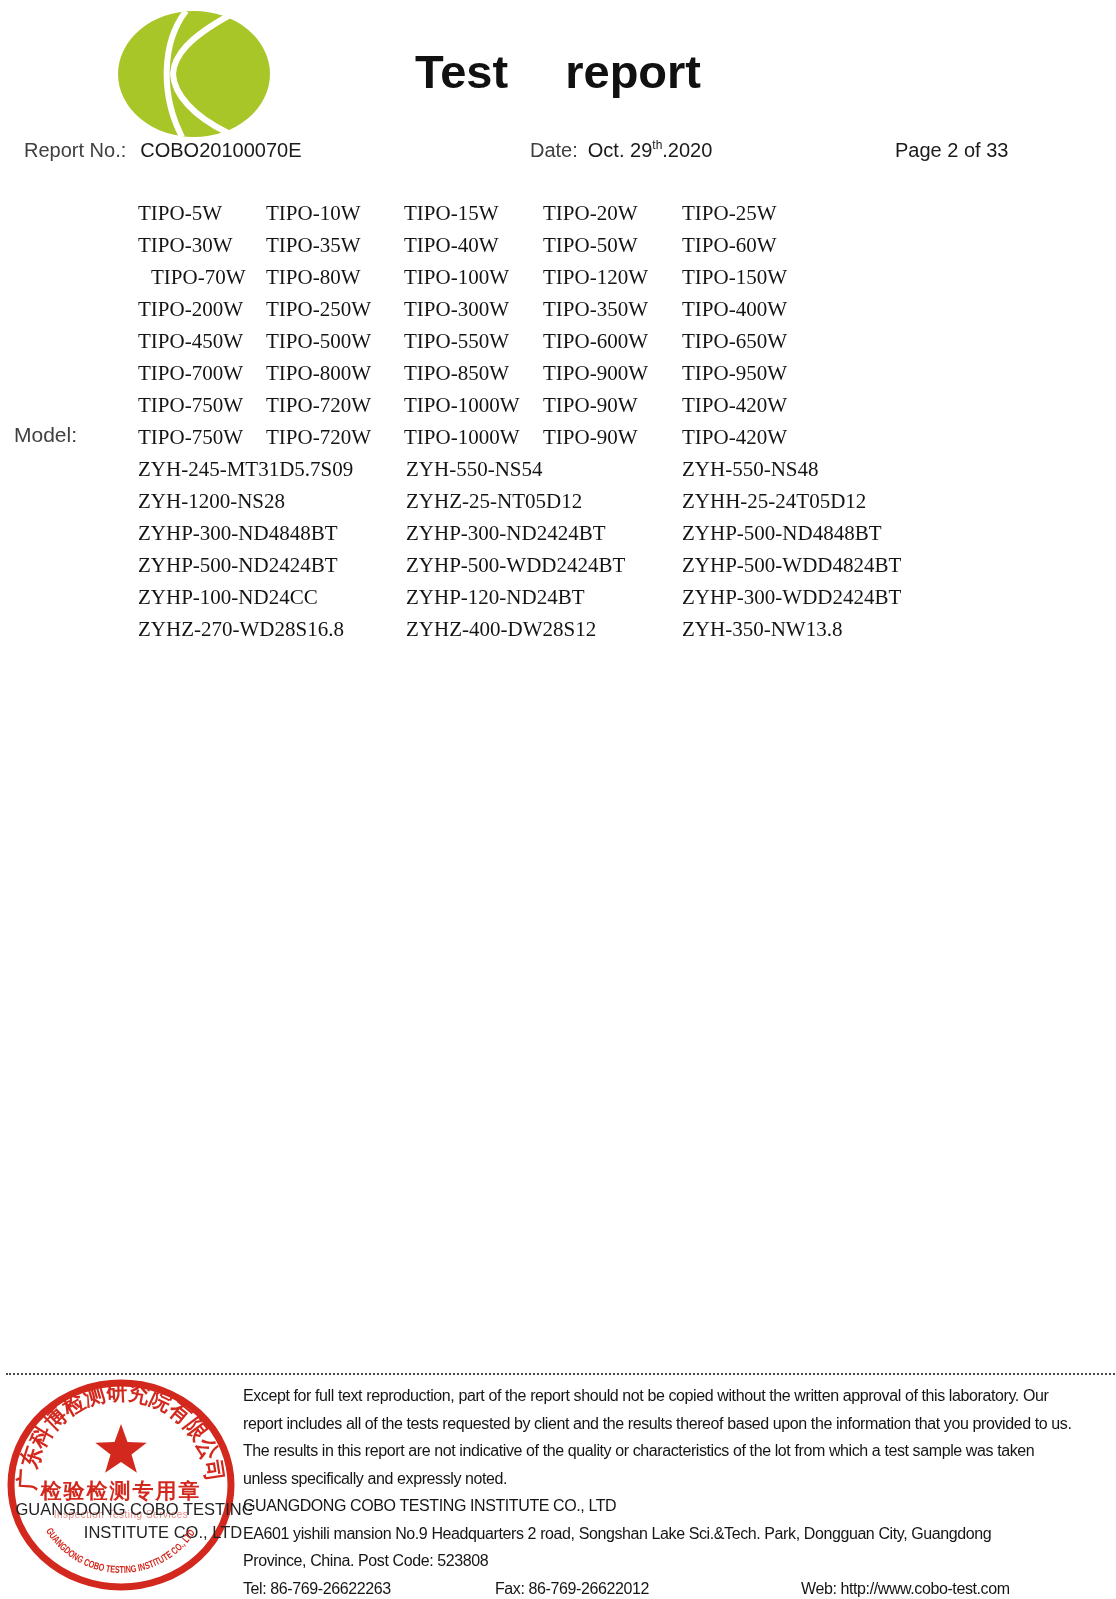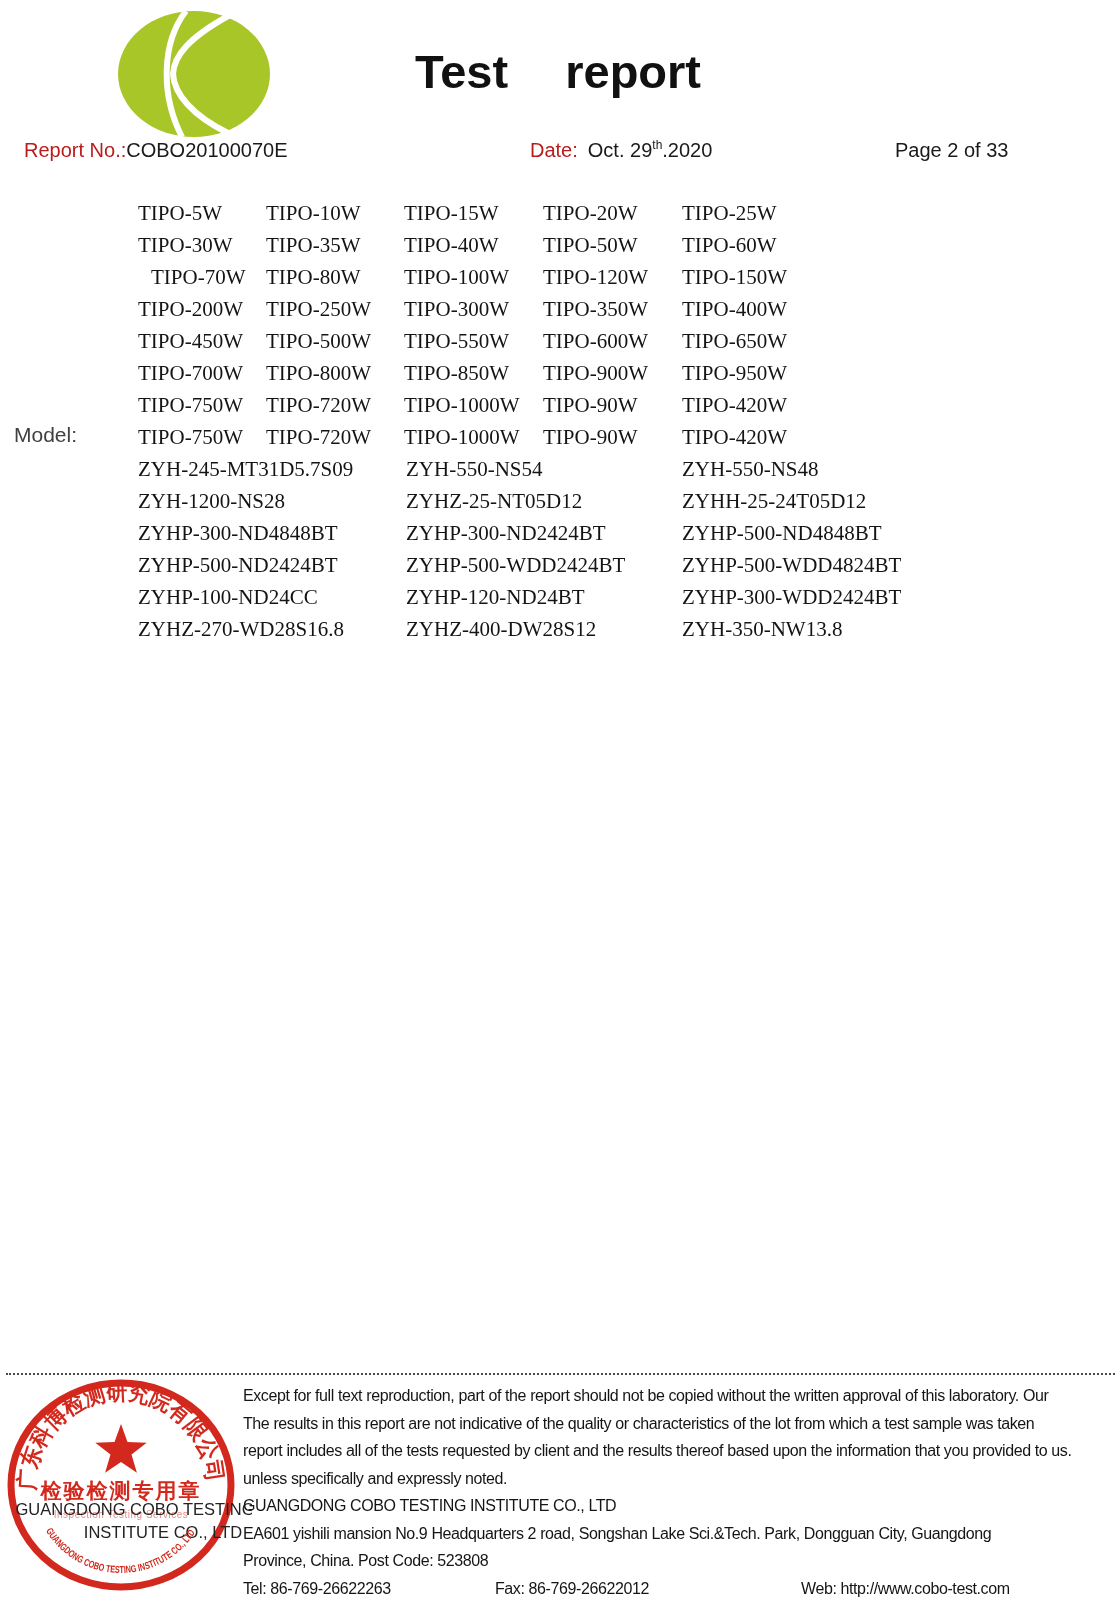--- a/index.html
+++ b/index.html
@@ -10,23 +10,23 @@
     box-shadow:0 0 0 1px #cfcfcf;
     padding-left:13px;
   }
   
   .logo{position:absolute;left:116px;top:10px;width:156px;height:128px;}
   .title{
     position:absolute;left:0;top:44px;width:1116px;text-align:center;
     font-size:47px;font-weight:700;letter-spacing:0px;word-spacing:44px;color:#111;
   }
   .hinfo{position:absolute;left:0;top:139px;width:1116px;height:30px;font-size:20px;}
-  .hinfo .lbl{color:#b91c1c;}
+  .hinfo .lbl{color:#404040;}
   .report-no{position:absolute;left:24px;top:0;white-space:nowrap;}
-  .report-no .val{}
+  .report-no .val{margin-left:14px;}
   .date{position:absolute;left:530px;top:0;white-space:nowrap;}
   .date .val{margin-left:10px;}
   .date sup{font-size:12px;vertical-align:super;line-height:0;}
   .pageno{position:absolute;left:895px;top:0;white-space:nowrap;}
   
   .model-label{position:absolute;left:14px;top:423px;font-size:21px;color:#404040;}
   .model-grid{position:absolute;left:0;top:200px;width:1116px;}
   .mrow{position:relative;height:32px;}
   .mcell{
     position:absolute;top:1px;white-space:nowrap;
@@ -178,22 +178,22 @@
     <text x="119" y="140" text-anchor="middle" font-size="10" fill="#d3281d" opacity="0.55" letter-spacing="0.5" font-family="Liberation Sans, sans-serif">Inspection Testing Services</text>
     <text x="133" y="137" text-anchor="middle" font-size="16.5" fill="#222222" font-family="Liberation Sans, sans-serif">GUANGDONG COBO TESTING</text>
     <text x="161" y="160" text-anchor="middle" font-size="16.5" fill="#222222" font-family="Liberation Sans, sans-serif">INSTITUTE CO., LTD</text>
     <text font-size="10" fill="#d3281d" font-weight="bold" font-family="Liberation Sans, sans-serif">
       <textPath href="#sealBot" startOffset="2" textLength="178" lengthAdjust="spacingAndGlyphs">GUANGDONG COBO TESTING INSTITUTE CO., LTD</textPath>
     </text>
   </svg>
 
   <div class="ftext">
     <div class="fline">Except for full text reproduction, part of the report should not be copied without the written approval of this laboratory. Our</div>
+    <div class="fline">report includes all of the tests requested by client and the results thereof based upon the information that you provided to us.</div>
     <div class="fline">The results in this report are not indicative of the quality or characteristics of the lot from which a test sample was taken</div>
-    <div class="fline">report includes all of the tests requested by client and the results thereof based upon the information that you provided to us.</div>
     <div class="fline">unless specifically and expressly noted.</div>
     <div class="fline">GUANGDONG COBO TESTING INSTITUTE CO., LTD</div>
     <div class="fline">EA601 yishili mansion No.9 Headquarters 2 road, Songshan Lake Sci.&amp;Tech. Park, Dongguan City, Guangdong</div>
     <div class="fline">Province, China. Post Code: 523808</div>
     <div class="telrow">
       <span class="tel">Tel:  86-769-26622263</span>
       <span class="fax">Fax:  86-769-26622012</span>
       <span class="web">Web: http://www.cobo-test.com</span>
     </div>
   </div>

